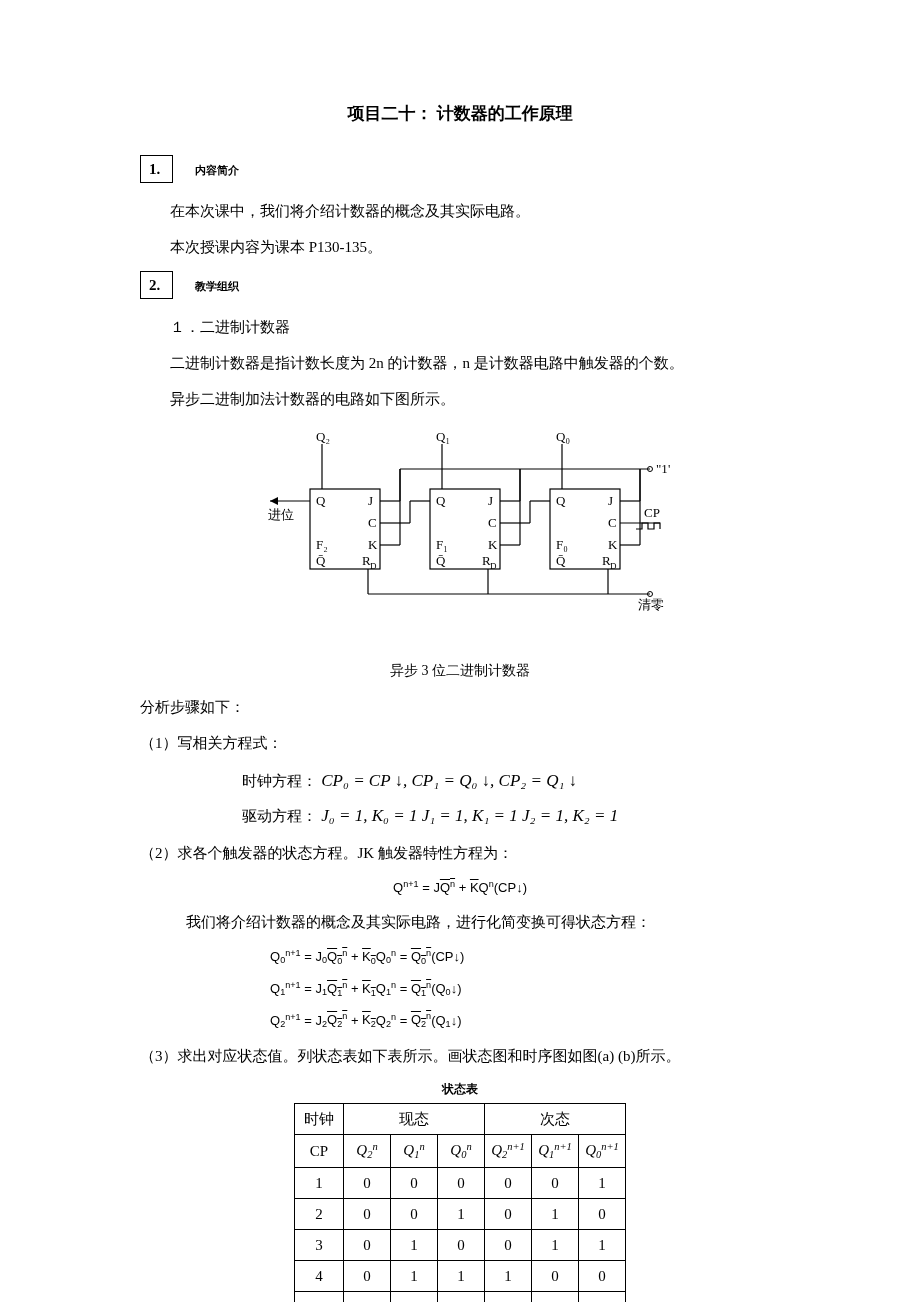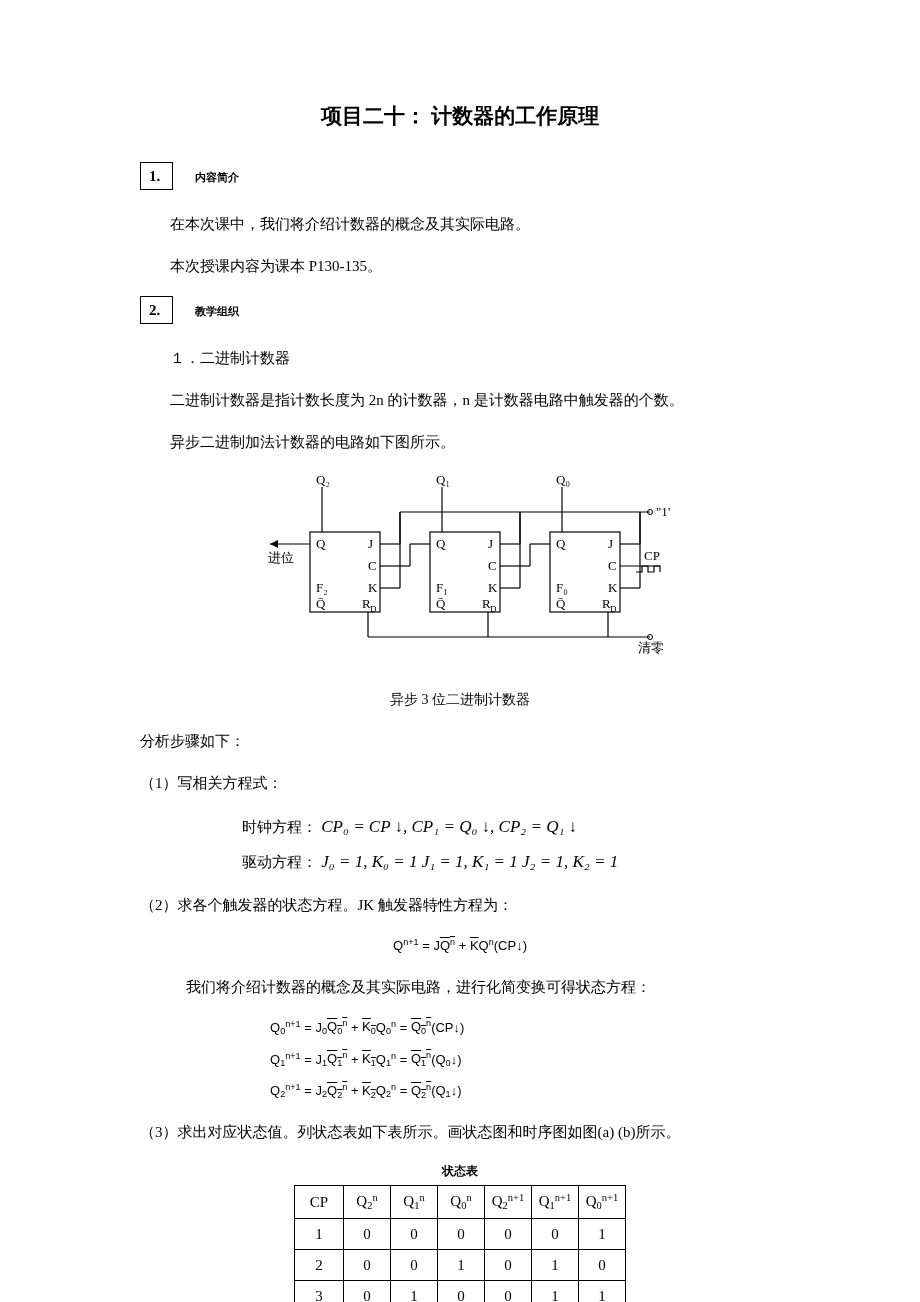--- a/index.html
+++ b/index.html
@@ -9,42 +9,42 @@
     background: #fff;
     width: 920px;
     margin: 0;
     padding: 100px 140px 60px 140px;
     box-sizing: border-box;
     line-height: 1.6;
   }
   .title {
     text-align: center;
     font-weight: bold;
-    font-size: 21px;
+    font-size: 17px;
     margin-bottom: 28px;
   }
   .section-label {
     display: inline-block;
     border: 1px solid #000;
     padding: 1px 12px 1px 8px;
     font-weight: bold;
     font-size: 15px;
     margin-bottom: 4px;
   }
   .section-head {
     display: inline-block;
     font-weight: bold;
     font-size: 11px;
     margin-left: 18px;
   }
   .indent1 { margin-left: 30px; }
   .indent2 { margin-left: 46px; }
-  p { margin: 18px 0; }
+  p { margin: 12px 0; }
   .figwrap { text-align: center; margin: 18px 0 6px 0; }
-  .figcap { text-align: center; font-size: 14px; margin: 10px 0 4px 0; }
+  .figcap { text-align: center; font-size: 14px; margin: 24px 0 4px 0; }
   .eqline { margin: 8px 0 8px 102px; font-family: "Times New Roman", serif; font-size: 17px; }
   .eqline .lab { font-family: "SimSun", serif; font-size: 15px; }
   .eqcenter { text-align: center; margin: 10px 0; font-family: Liberation Sans, sans-serif; font-size: 13px; }
   .ov { text-decoration: overline; }
   sub { font-size: 0.7em; vertical-align: -0.3em; }
   sup { font-size: 0.7em; vertical-align: 0.5em; }
   .tblcap { text-align: center; font-weight: bold; font-size: 12px; margin-top: 10px; }
   table.state {
     border-collapse: collapse;
     margin: 4px auto 0 auto;
@@ -53,21 +53,21 @@
   }
   table.state th, table.state td {
     border: 1px solid #000;
     text-align: center;
     padding: 3px 0;
   }
   table.state th.clk { width: 48px; font-weight: normal; font-family:"SimSun",serif; }
   table.state th.grp { width: 140px; font-weight: normal; font-family:"SimSun",serif; }
   table.state td.cp { width: 48px; }
   table.state td.q { width: 46px; }
-  .qhdr { }
+  .qhdr { font-style: italic; }
 </style>
 </head>
 <body>
 
 <div class="title">项目二十：    计数器的工作原理</div>
 
 <div>
   <span class="section-label">1.</span>
   <span class="section-head">内容简介</span>
 </div>
@@ -187,20 +187,25 @@
 <p class="indent2">我们将介绍计数器的概念及其实际电路，进行化简变换可得状态方程：</p>
 <div class="eqcenter" style="text-align:left;margin-left:130px">Q<sub>0</sub><sup>n+1</sup> = J<sub>0</sub><span class="ov">Q<sub>0</sub><sup>n</sup></span> + <span class="ov">K<sub>0</sub></span>Q<sub>0</sub><sup>n</sup> = <span class="ov">Q<sub>0</sub><sup>n</sup></span>(CP↓)</div>
 <div class="eqcenter" style="text-align:left;margin-left:130px">Q<sub>1</sub><sup>n+1</sup> = J<sub>1</sub><span class="ov">Q<sub>1</sub><sup>n</sup></span> + <span class="ov">K<sub>1</sub></span>Q<sub>1</sub><sup>n</sup> = <span class="ov">Q<sub>1</sub><sup>n</sup></span>(Q<sub>0</sub>↓)</div>
 <div class="eqcenter" style="text-align:left;margin-left:130px">Q<sub>2</sub><sup>n+1</sup> = J<sub>2</sub><span class="ov">Q<sub>2</sub><sup>n</sup></span> + <span class="ov">K<sub>2</sub></span>Q<sub>2</sub><sup>n</sup> = <span class="ov">Q<sub>2</sub><sup>n</sup></span>(Q<sub>1</sub>↓)</div>
 
 <p>（3）求出对应状态值。列状态表如下表所示。画状态图和时序图如图(a) (b)所示。</p>
 
 <div class="tblcap">状态表</div>
 <table class="state">
   <tbody>
+      <tr>
+    <th class="clk">时钟</th>
+    <th class="grp" colspan="3">现态</th>
+    <th class="grp" colspan="3">次态</th>
+  </tr>
   <tr>
     <td class="cp">CP</td>
     <td class="q qhdr">Q<sub>2</sub><sup>n</sup></td>
     <td class="q qhdr">Q<sub>1</sub><sup>n</sup></td>
     <td class="q qhdr">Q<sub>0</sub><sup>n</sup></td>
     <td class="q qhdr">Q<sub>2</sub><sup>n+1</sup></td>
     <td class="q qhdr">Q<sub>1</sub><sup>n+1</sup></td>
     <td class="q qhdr">Q<sub>0</sub><sup>n+1</sup></td>
   </tr>
   </tbody>

